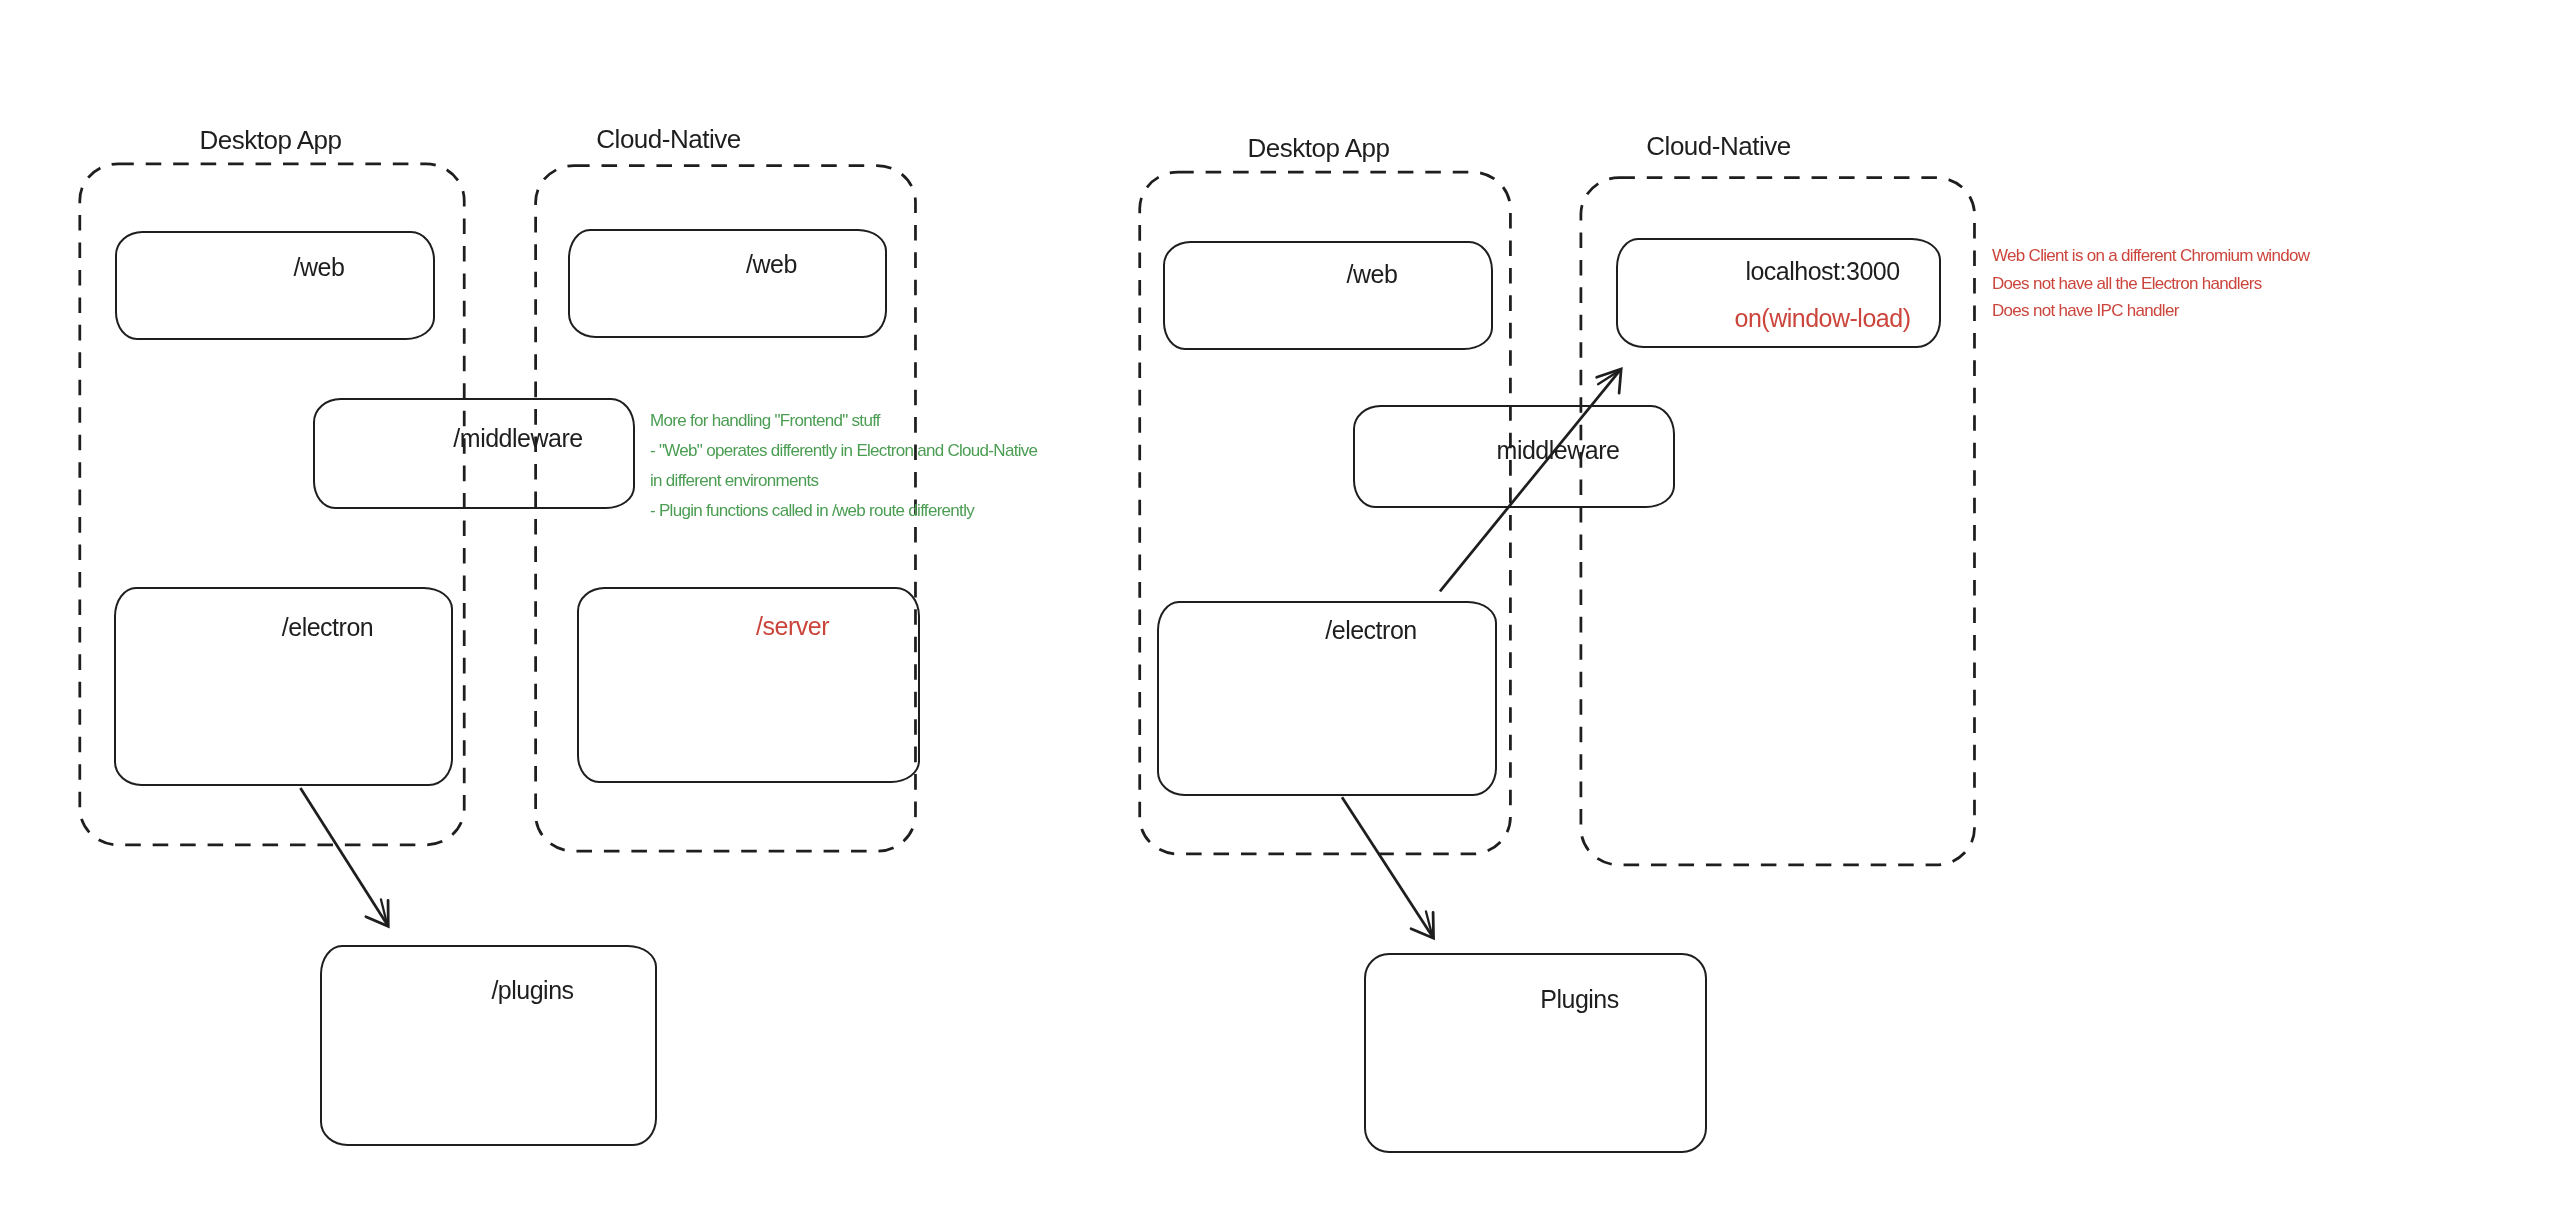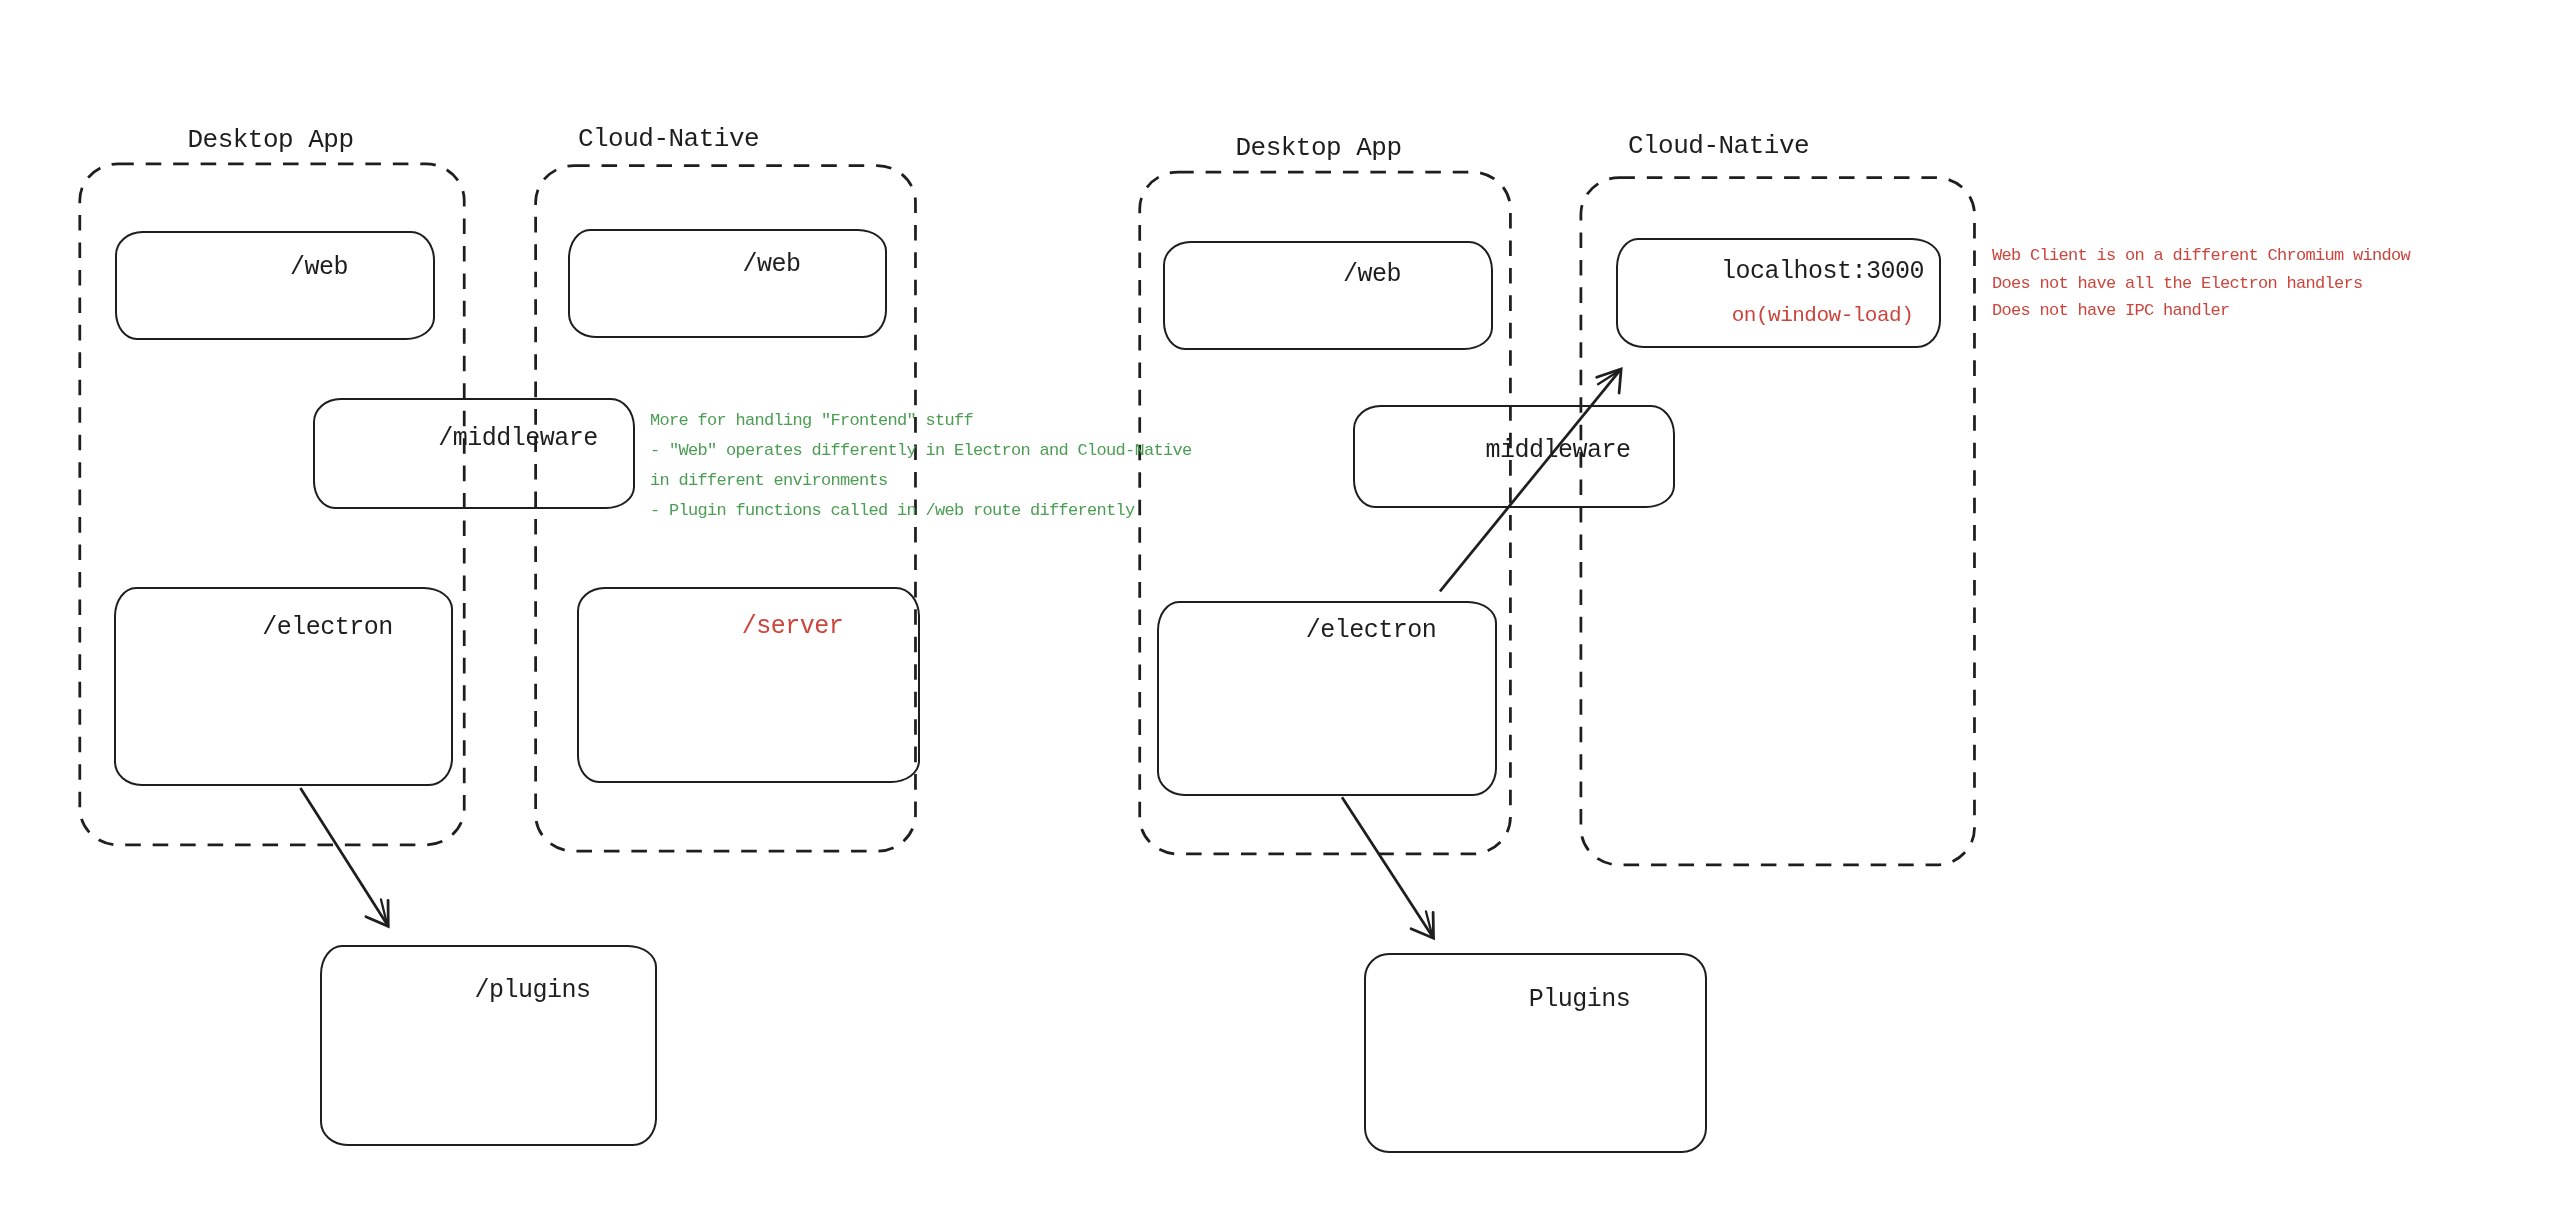--- a/index.html
+++ b/index.html
@@ -7,21 +7,21 @@
     --red:#cb453c;
     --green:#4a9d52;
     --bg:#ffffff;
   }
   html,body{margin:0;padding:0;background:var(--bg);}
   #canvas{
     position:relative;
     width:2576px;height:1232px;
     background:var(--bg);
     overflow:hidden;
-    font-family:Liberation Mono, monospace;
+    font-family:Liberation Sans, sans-serif;
     color:var(--ink);
   }
   svg.layer{position:absolute;left:0;top:0;width:2576px;height:1232px;pointer-events:none;}
   .group-title{
     position:absolute;width:311px;text-align:center;
     font-size:26px;letter-spacing:-0.5px;white-space:nowrap;
   }
   .box{
     position:absolute;
     border:2.7px solid var(--ink);
@@ -37,21 +37,21 @@
     margin-left:44px;
   }
   .note{position:absolute;font-size:17px;letter-spacing:-0.7px;white-space:nowrap;}
   .note .line{height:30px;line-height:30px;}
   .note-green{color:var(--green);}
   .note-red{color:var(--red);}
   .note-red .line{height:27.5px;line-height:27.5px;}
   .ink-red{color:var(--red);}
   .sub-label{
     position:absolute;left:0;width:100%;text-align:center;
-    font-size:21px;letter-spacing:-0.5px;white-space:nowrap;
+    font-size:25px;letter-spacing:-0.5px;white-space:nowrap;
   }
 </style>
 </head>
 <body>
 
 <div id="canvas">
 
   <svg class="layer" viewBox="0 0 2814 1346" xmlns="http://www.w3.org/2000/svg">
     <defs>
       <marker id="ah" markerUnits="userSpaceOnUse" markerWidth="56" markerHeight="48" refX="34" refY="20" orient="auto">

